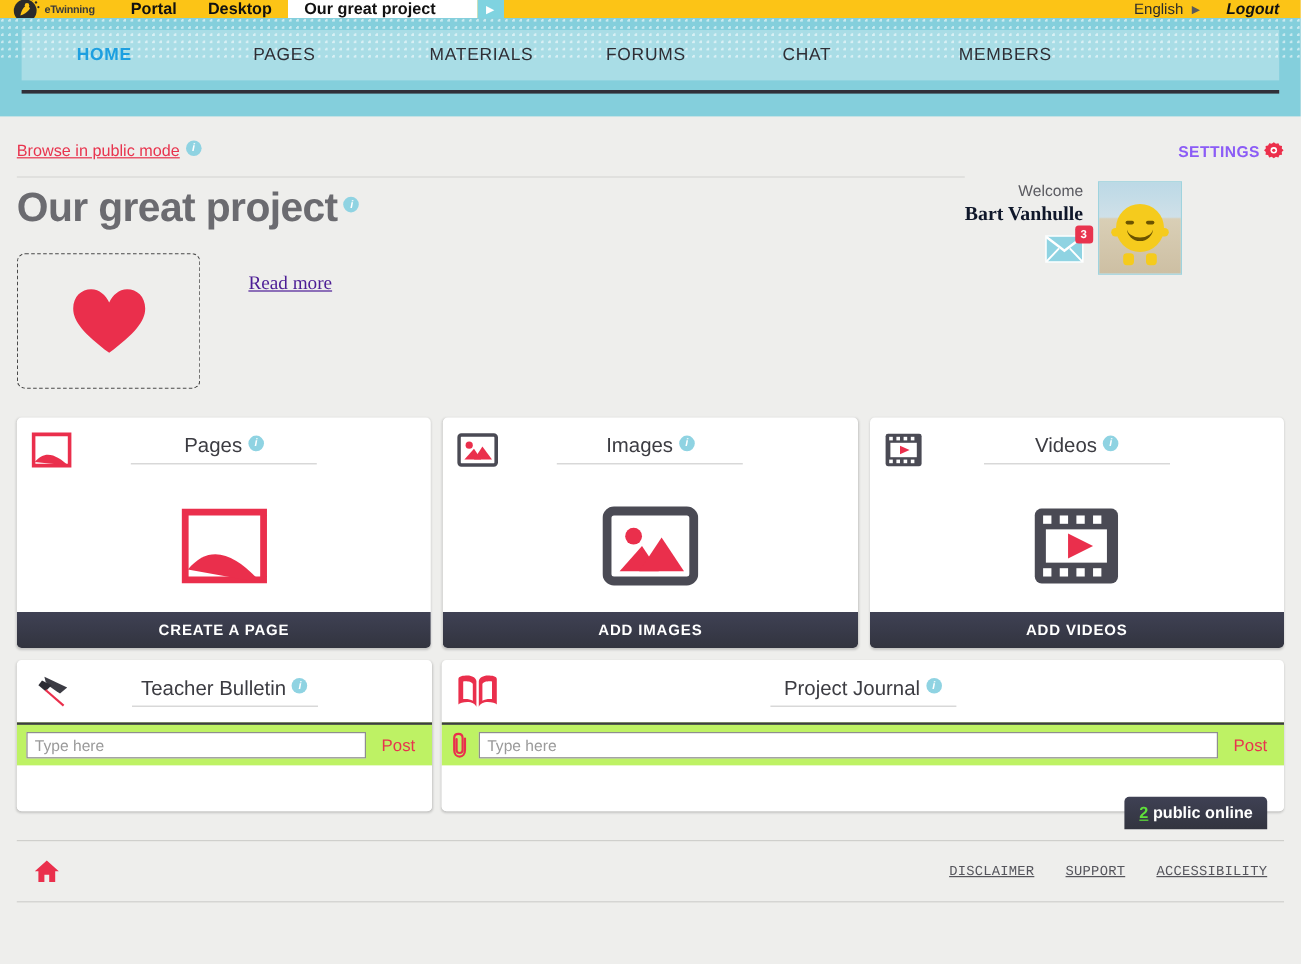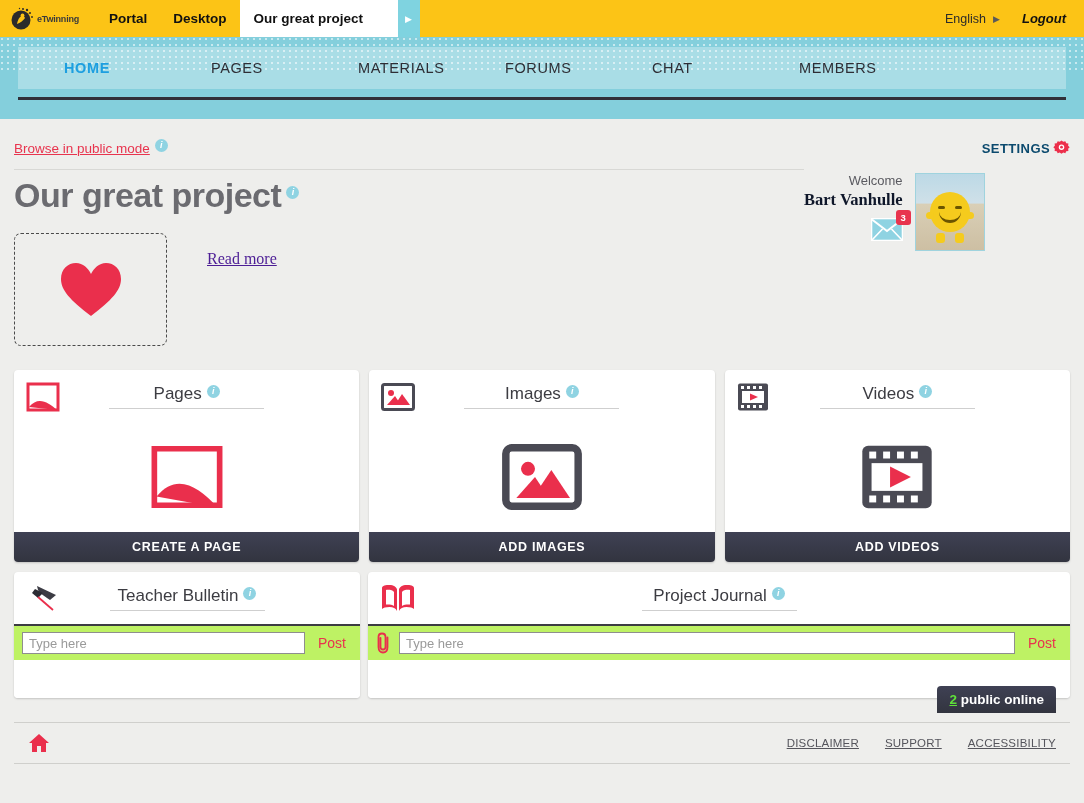--- a/index.html
+++ b/index.html
@@ -7,21 +7,21 @@
     margin: 0; padding: 0;
     width: 1084px; height: 803px;
     background: #eeeeec;
     font-family: "Liberation Sans", sans-serif;
     overflow: hidden;
   }
 
   
   .topbar {
     position: relative;
-    height: 37px;
+    height: 15px;
     background: #fcc416;
     display: flex;
     align-items: stretch;
   }
   .logo-wrap {
     display: flex; align-items: center;
     padding: 0 10px 0 10px;
     width: 96px;
   }
   .logo-mark {
@@ -124,21 +124,21 @@
     text-align: center; line-height: 13px;
     vertical-align: top;
     margin-left: 5px;
   }
   .settings {
     margin-left: auto;
     display: flex; align-items: center; gap: 3px;
     text-decoration: none;
   }
   .settings-label {
-    color: #0c4a6e; font-size: 13px; font-weight: bold; letter-spacing: 0.4px;
+    color: #8b5cf6; font-size: 13px; font-weight: bold; letter-spacing: 0.4px;
   }
 
   
   .headrow { display: flex; }
   .headleft { width: 790px; }
   .title-rule { height: 1px; background: #d8d8d5; margin-bottom: 6px; }
   .bigtitle {
     font-size: 34px; font-weight: bold; color: #6b6b70;
     letter-spacing: -0.5px; margin: 0; line-height: 1.15;
     display: flex; align-items: flex-start;
@@ -305,23 +305,24 @@
     position: absolute; right: 14px; top: -36px;
     background: linear-gradient(#3f4154, #32343f);
     border-radius: 4px 4px 0 0;
     padding: 6px 12px;
     color: #fff; font-size: 13.5px; font-weight: bold;
   }
   .online-count { color: #5fe03a; text-decoration: underline; }
   .footer-bar {
     border-top: 1px solid #cfcfcc;
     border-bottom: 1px solid #cfcfcc;
-    height: 42px;
+    height: 52px;
     display: flex; align-items: center;
     padding: 12px 14px;
+    font-family: Liberation Mono, monospace;
   }
   .footer-links {
     margin-left: auto;
     display: flex; gap: 26px;
   }
   .footer-links a {
     font-size: 11.5px; color: #55555c;
     text-decoration: underline; letter-spacing: 0.2px;
   }
 </style>

